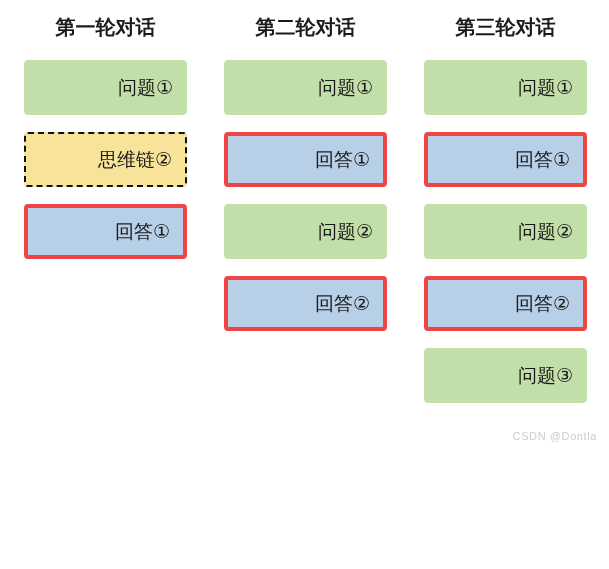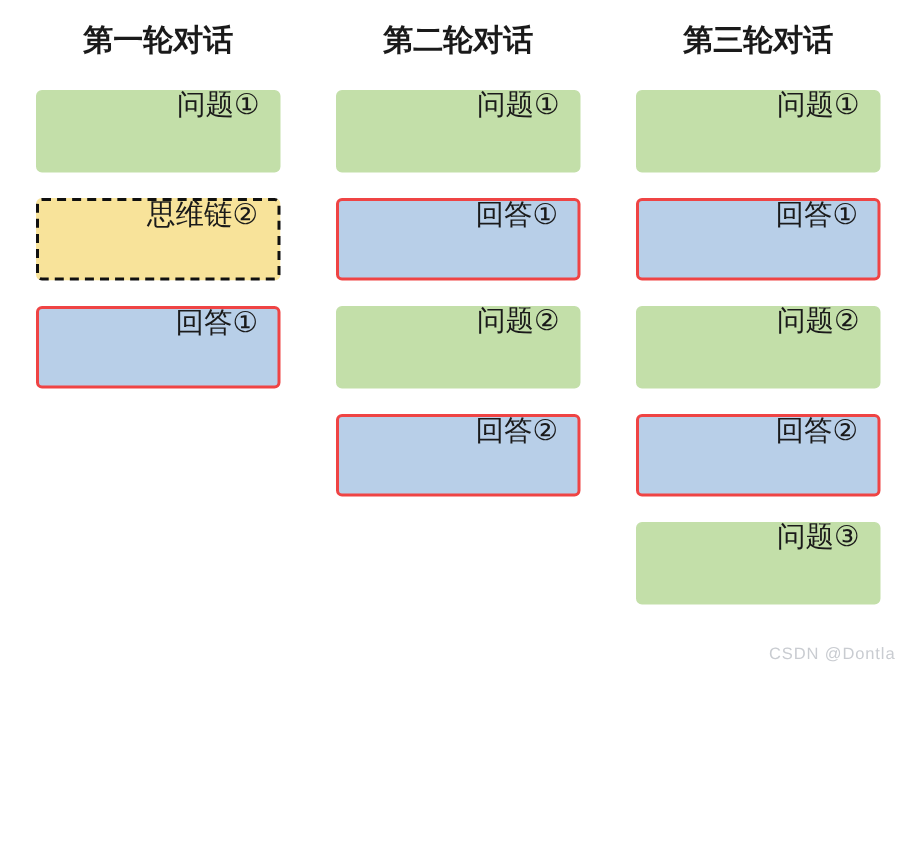--- a/index.html
+++ b/index.html
@@ -45,37 +45,37 @@
     width: 163px;
   }
 
   .node {
     box-sizing: border-box;
     width: 163px;
     height: 55px;
     margin-bottom: 17px;
     border-radius: 4px;
     display: flex;
-    align-items: flex-start;
+    align-items: center;
     justify-content: flex-end;
     padding-right: 13px;
     font-size: 19px;
     color: #1a1a1a;
     line-height: 1;
     white-space: nowrap;
   }
 
   .node.question {
     background: #c3dfa9;
     border: 1px solid #c3dfa9;
   }
 
   .node.answer {
     background: #b8cfe8;
-    border: 2px solid #ef4444;
+    border: 4px solid #ef4444;
   }
 
   .node.cot {
     background: #f8e39a;
     border: 2px dashed #101010;
   }
 
   .watermark {
     position: absolute;
     right: 12px;

